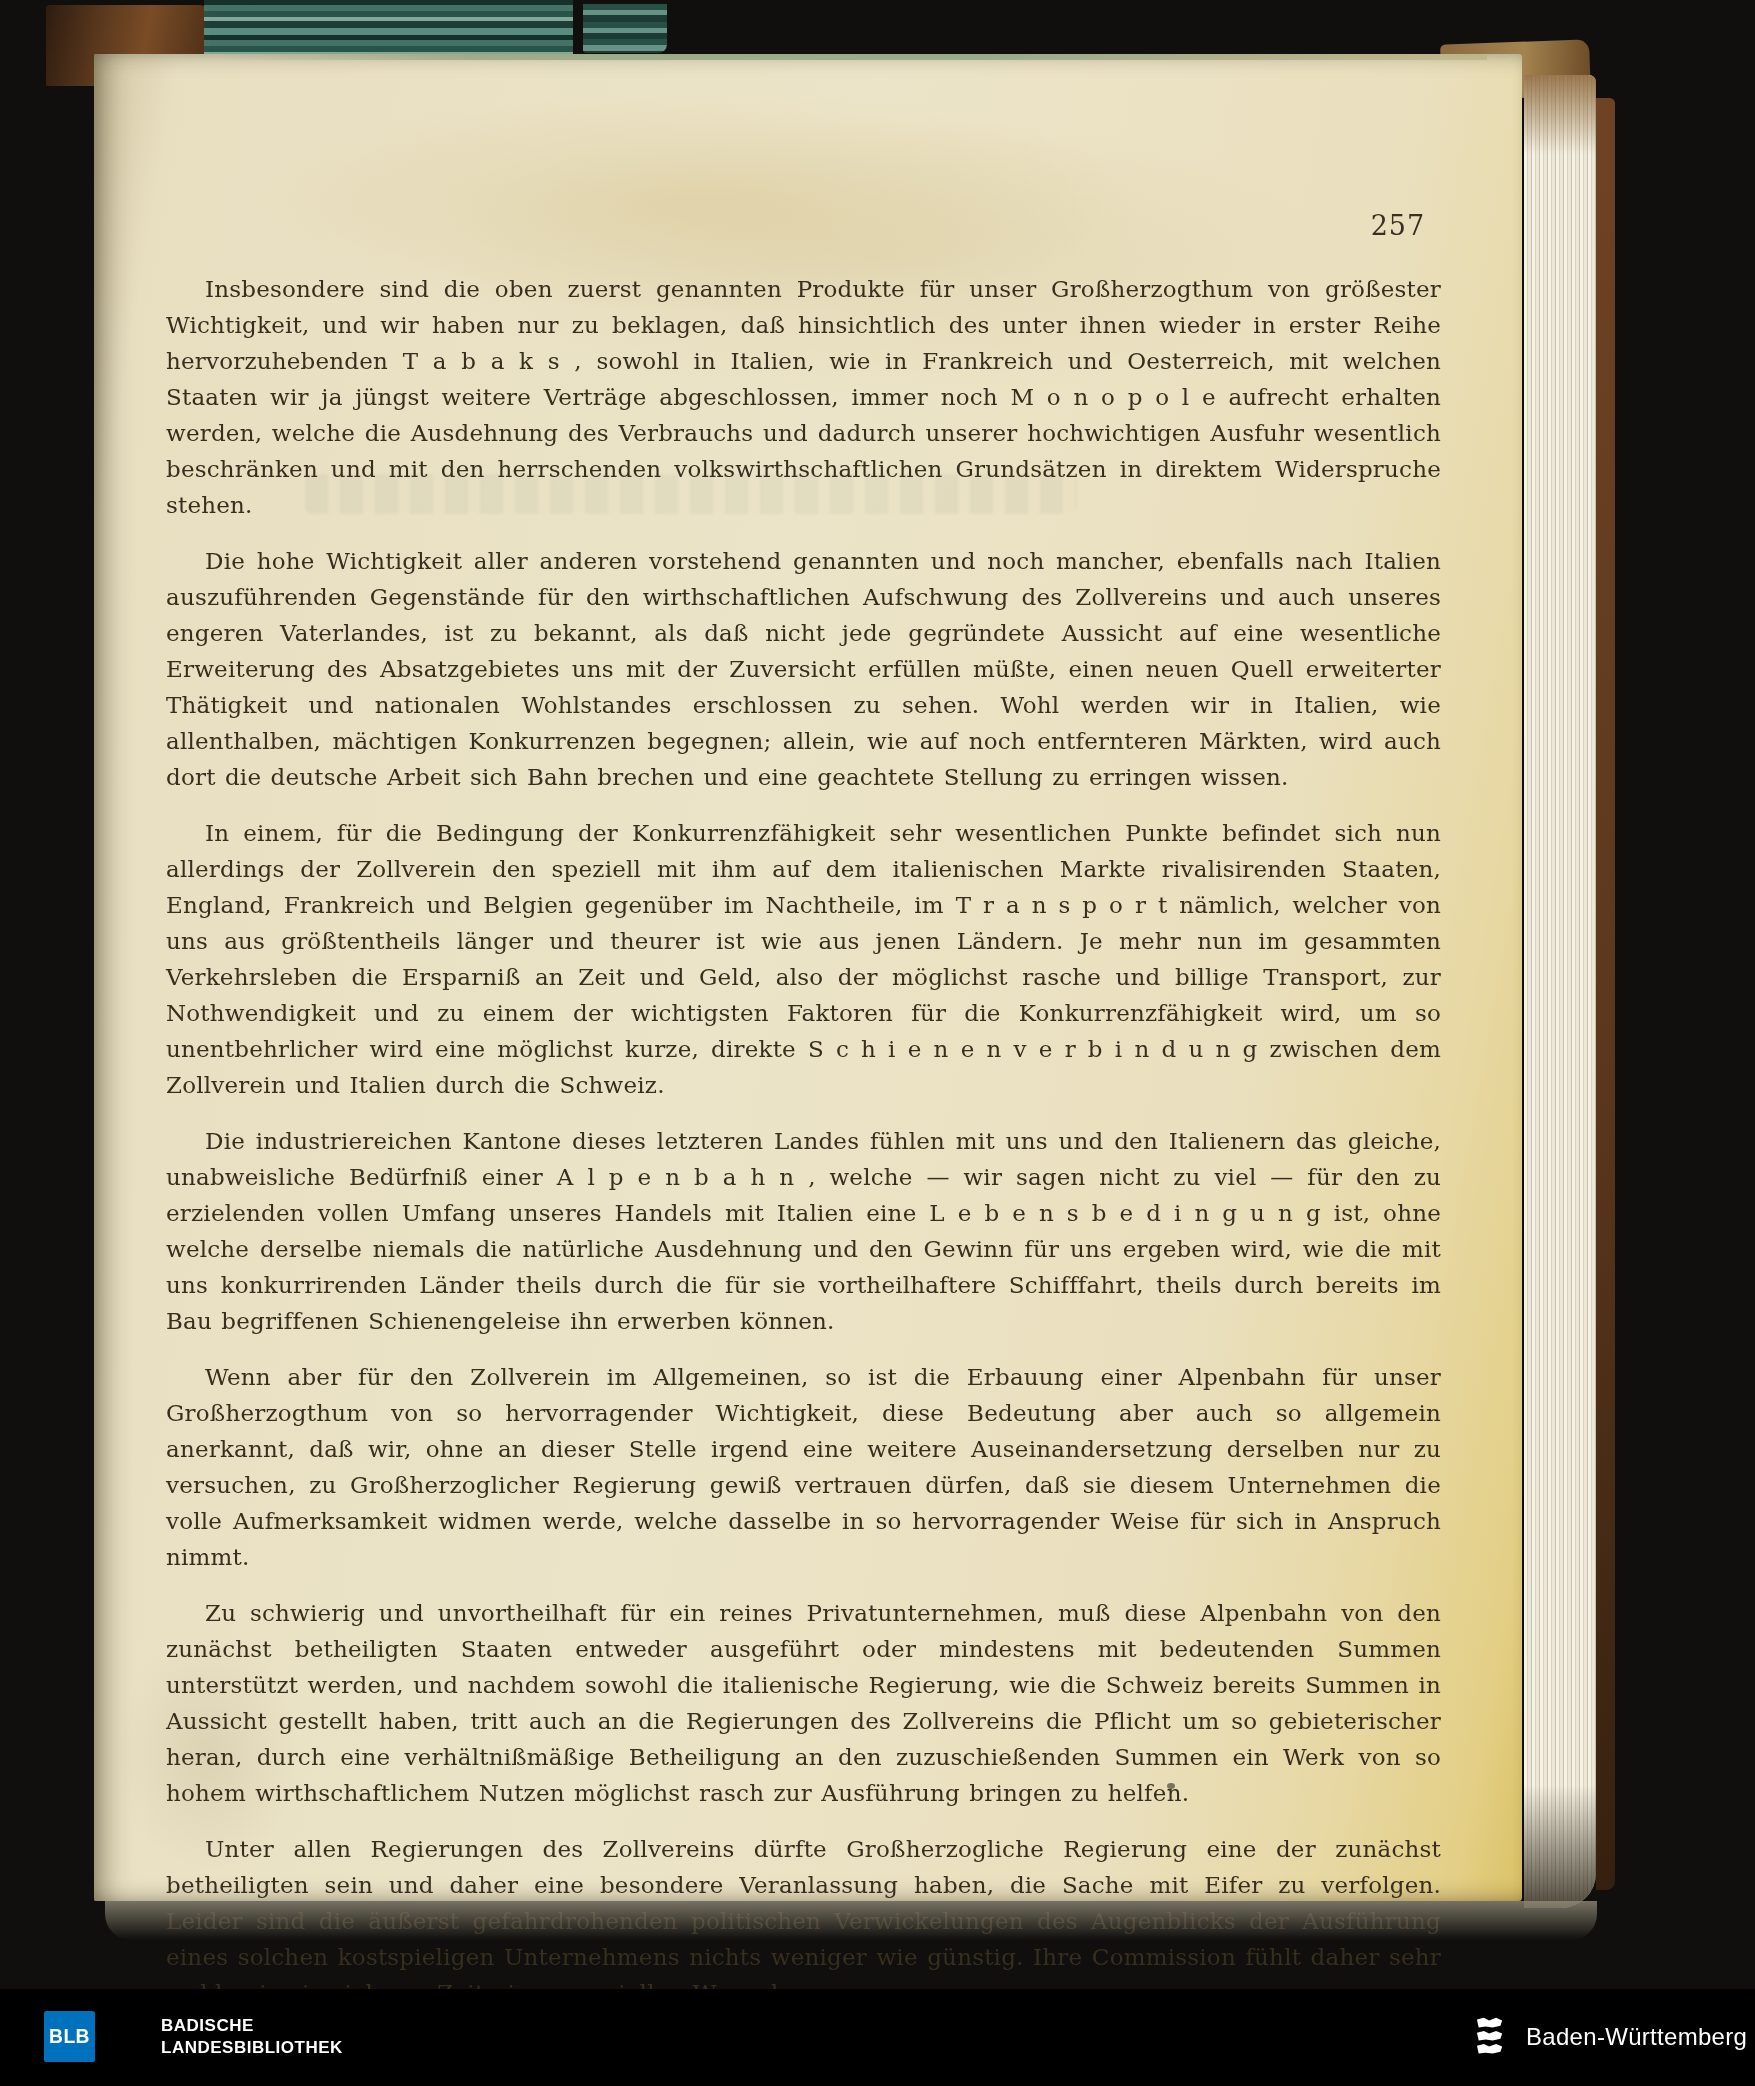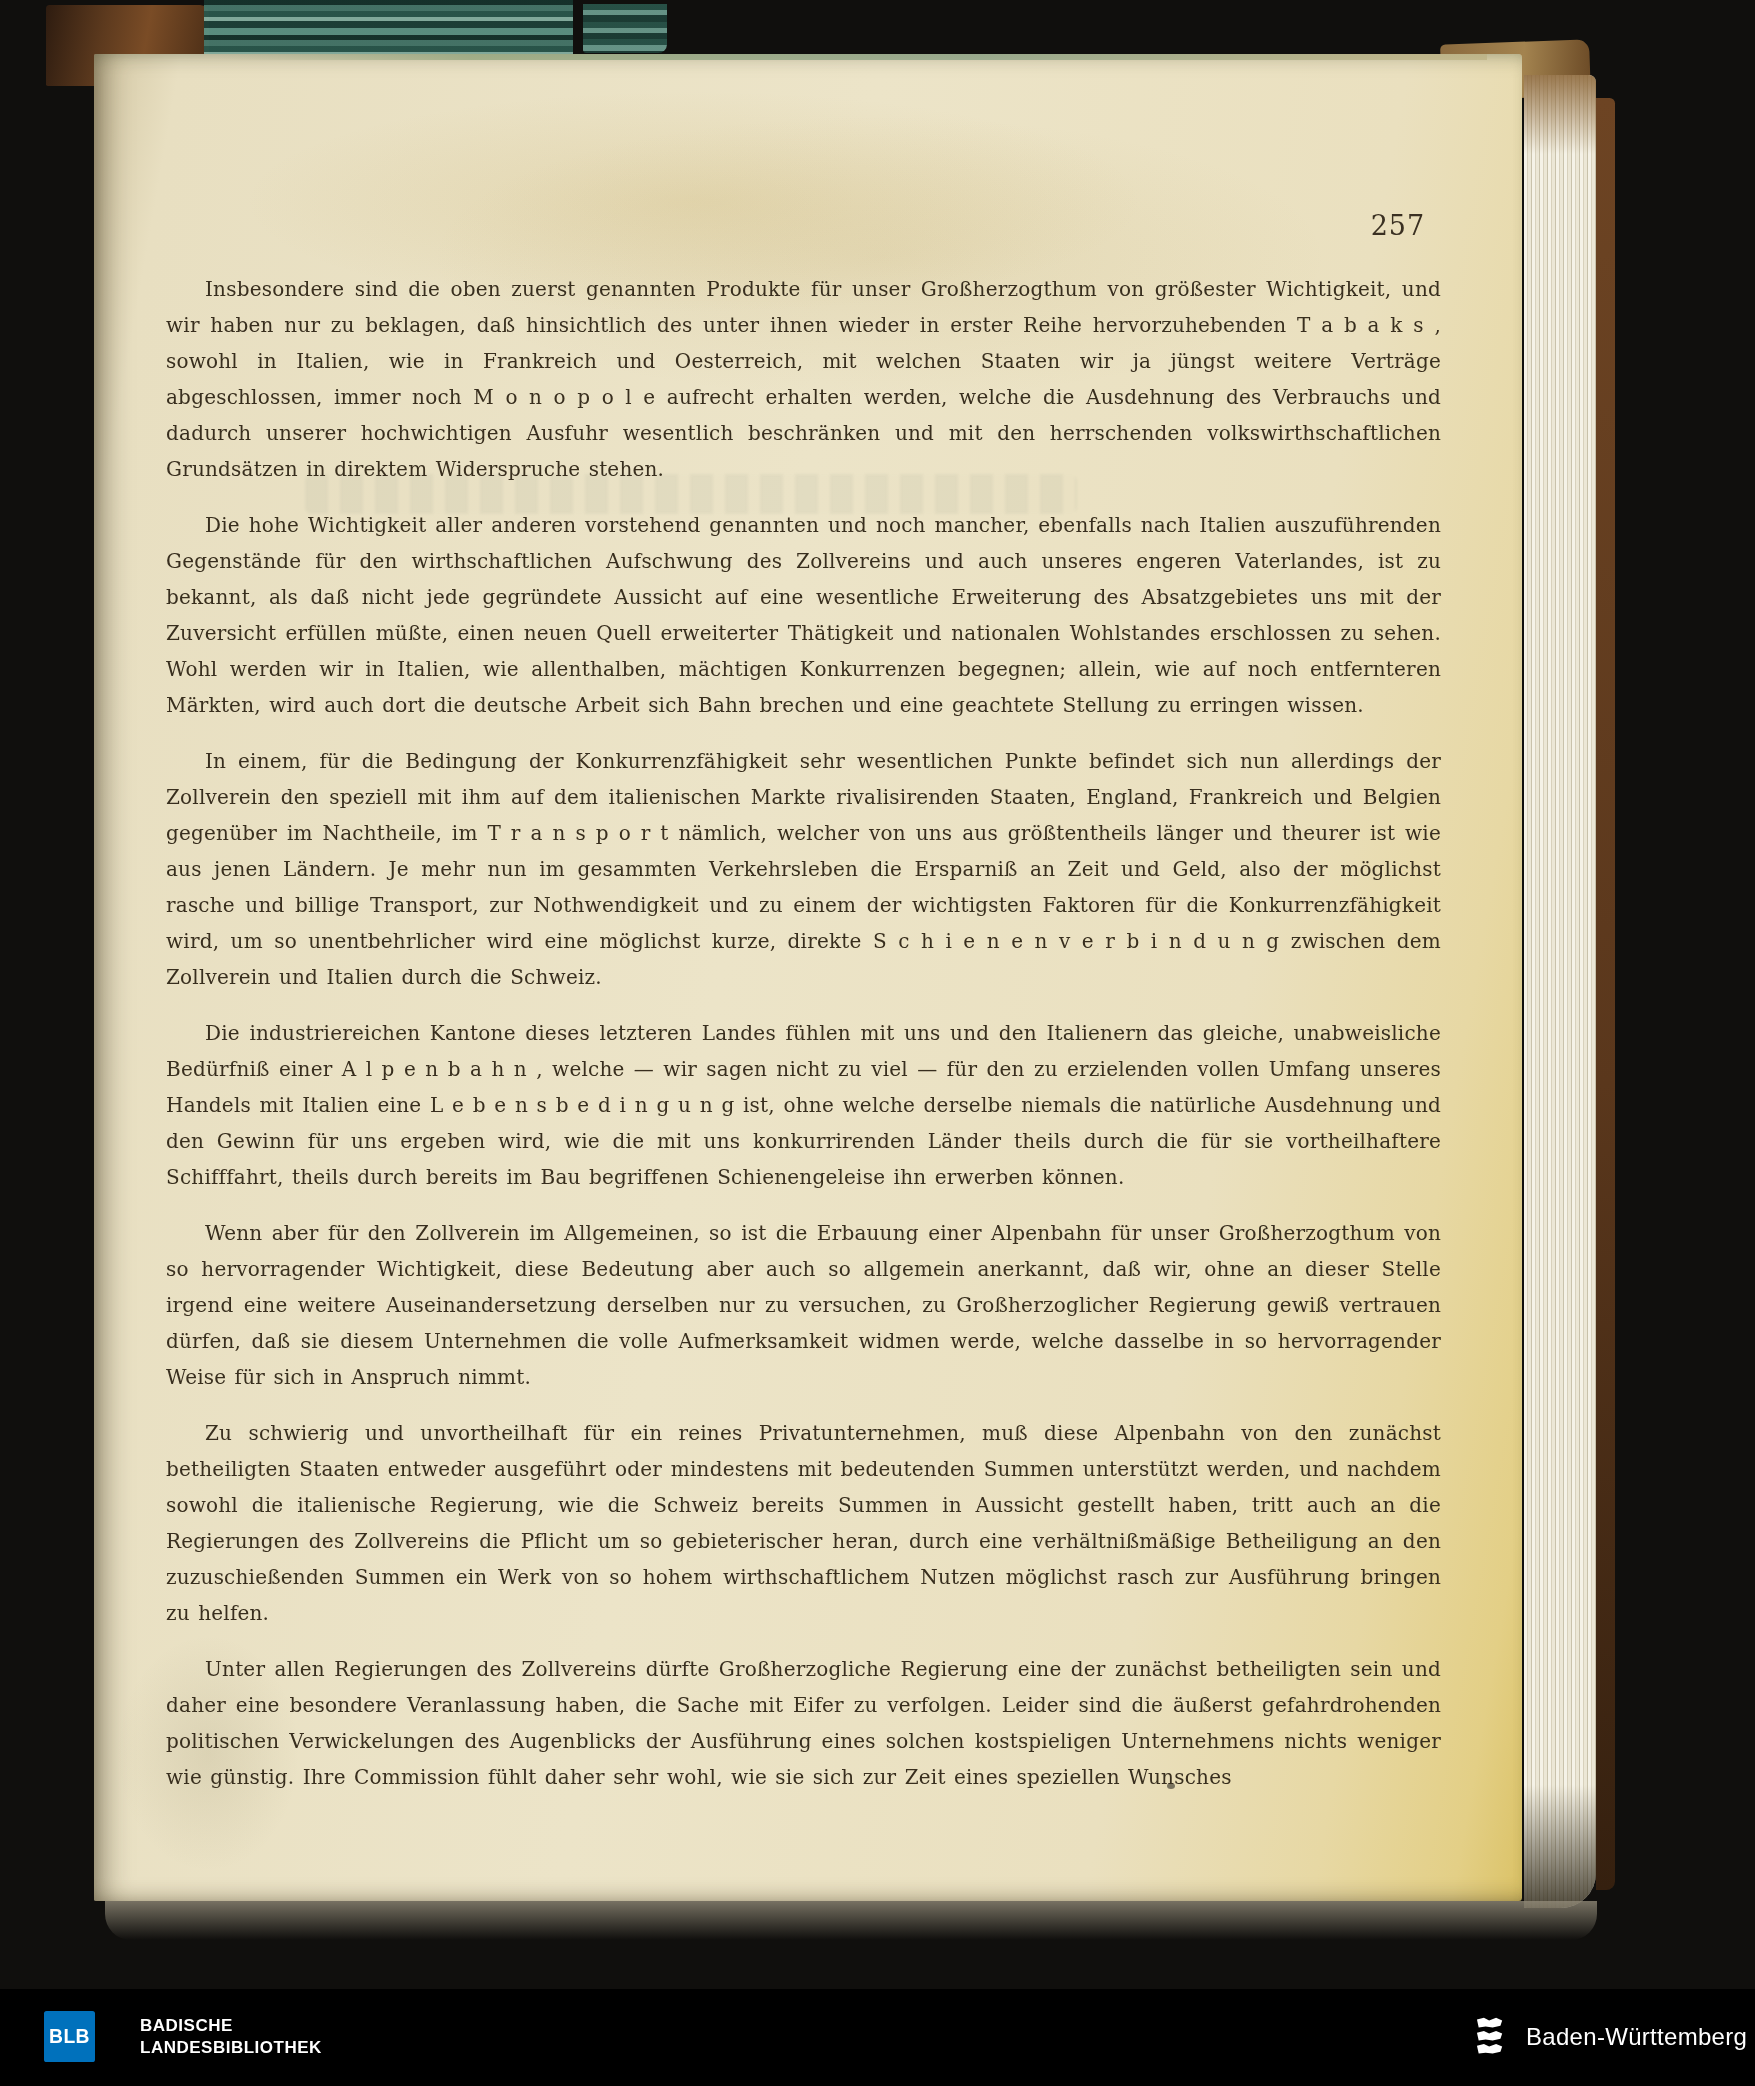--- a/index.html
+++ b/index.html
@@ -80,21 +80,21 @@
   .page-number {
     text-align: right;
     font-size: 27px;
     letter-spacing: 0.9px;
     padding-right: 16px;
     margin-bottom: 30px;
     color: #3a3022;
   }
   .page-body p {
     margin: 0 0 20px 0;
-    font-size: 20px;
+    font-size: 23px;
     line-height: 36px;
     text-align: justify;
     text-indent: 39px;
     letter-spacing: 0.2px;
     word-spacing: 1.8px;
     color: #382e1e;
   }
 
   
   .fore-edge-stack {
@@ -125,21 +125,21 @@
   }
 
   
   .footer-bar {
     position: absolute; left: 0; bottom: 0; width: 1756px; height: 98px;
     background: #000000;
     font-family: "Liberation Sans", sans-serif;
   }
   .footer-left {
     position: absolute; left: 44px; bottom: 24.6px;
-    display: flex; align-items: center; gap: 1px;
+    display: flex; align-items: center; gap: 22px;
   }
   .blb-logo {
     width: 51px; height: 51px;
     background: #0071bc;
     color: #ffffff;
     display: flex; align-items: center; justify-content: center;
     font-weight: bold; font-size: 19.3px; letter-spacing: 0.4px;
     border-radius: 2.6px;
   }
   .library-name {

